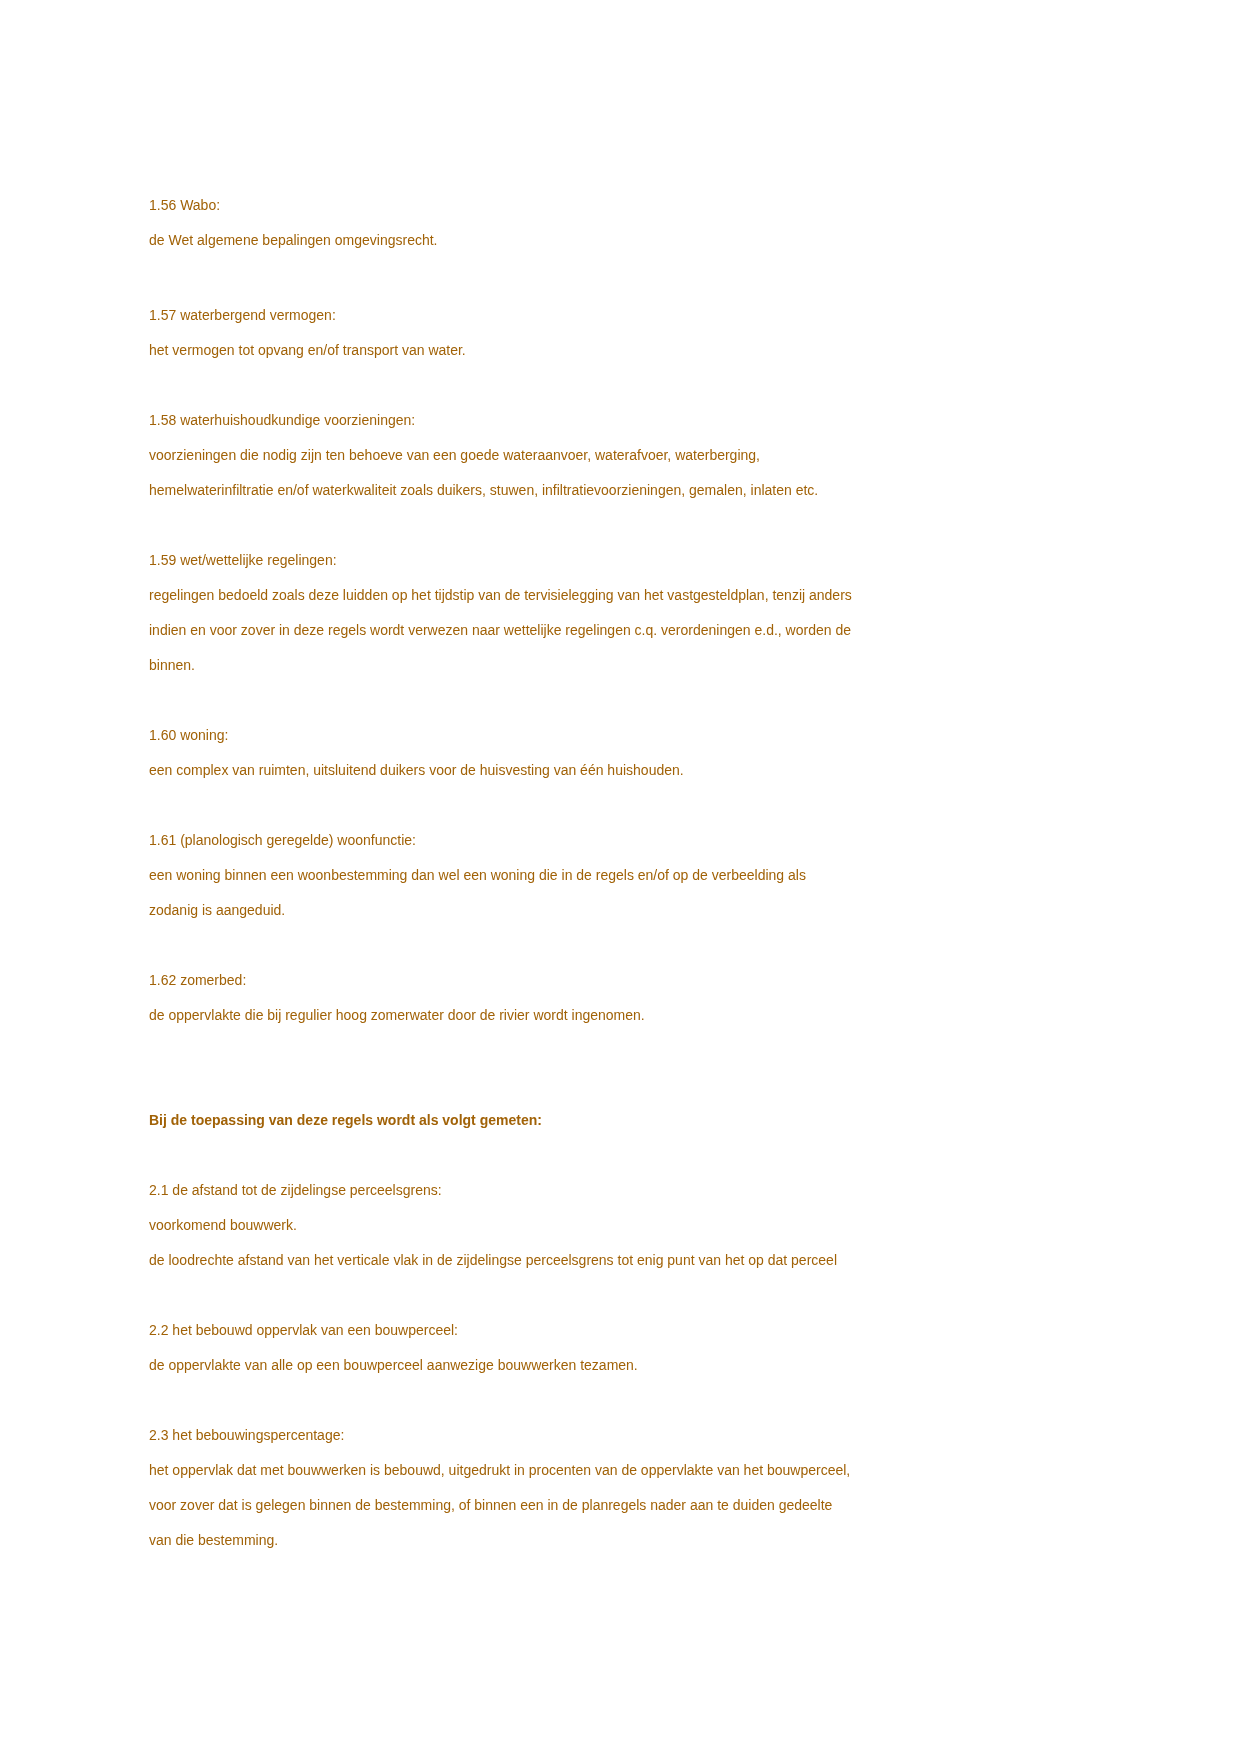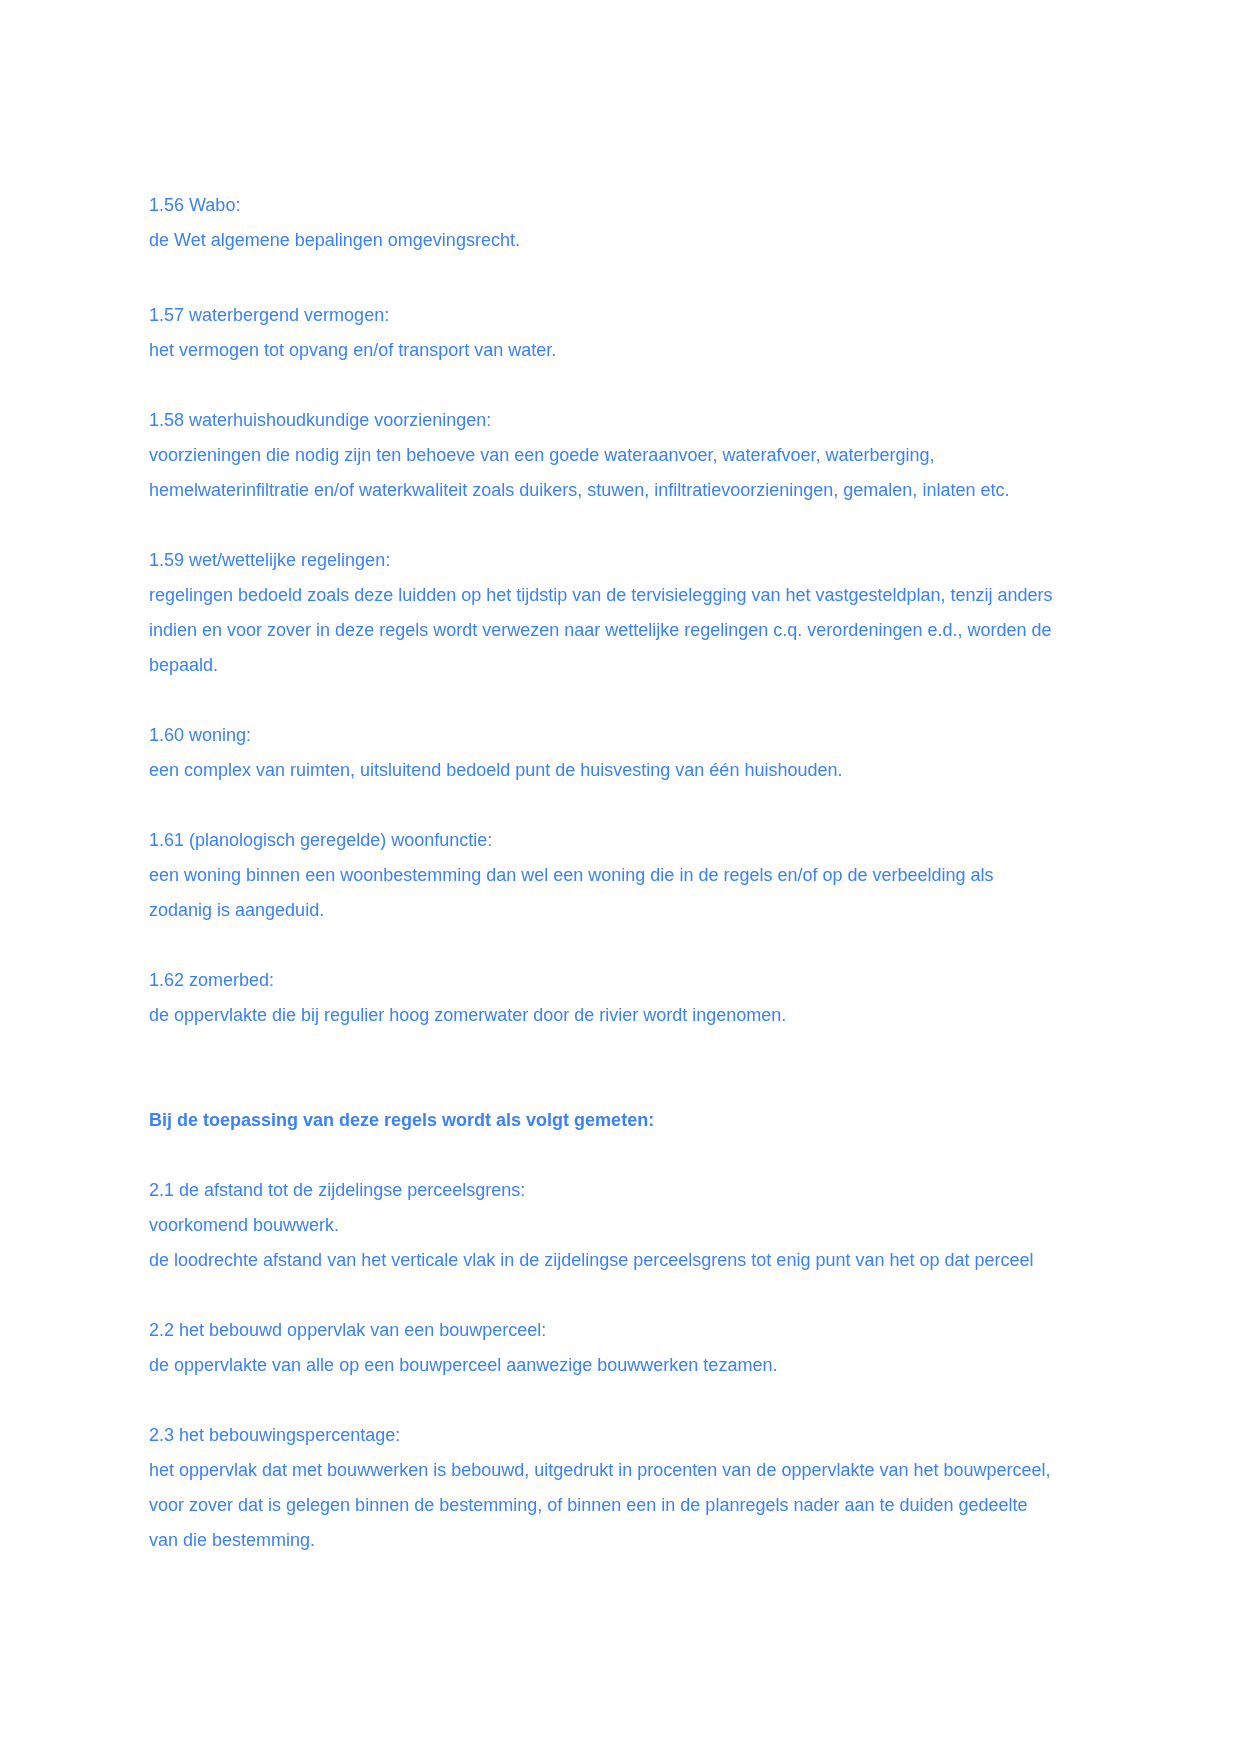--- a/index.html
+++ b/index.html
@@ -11,23 +11,23 @@
     width: 1241px;
     height: 1755px;
     position: relative;
     overflow: hidden;
     font-family: "Liberation Sans", "DejaVu Sans", sans-serif;
   }
   .doc {
     position: absolute;
     left: 149px;
     top: 188px;
-    font-size: 18px;
+    font-size: 14px;
     line-height: 35px;
-    color: #3b82f6;
+    color: #a16207;
     -webkit-font-smoothing: antialiased;
   }
   .line {
     white-space: nowrap;
     height: 35px;
   }
   .block {
     margin-bottom: 35px;
   }
   .block.first {
@@ -57,26 +57,26 @@
   <section class="block">
     <div class="line">1.58 waterhuishoudkundige voorzieningen:</div>
     <div class="line">voorzieningen die nodig zijn ten behoeve van een goede wateraanvoer, waterafvoer, waterberging,</div>
     <div class="line">hemelwaterinfiltratie en/of waterkwaliteit zoals duikers, stuwen, infiltratievoorzieningen, gemalen, inlaten etc.</div>
   </section>
 
   <section class="block">
     <div class="line">1.59 wet/wettelijke regelingen:</div>
     <div class="line">regelingen bedoeld zoals deze luidden op het tijdstip van de tervisielegging van het vastgesteldplan, tenzij anders</div>
     <div class="line">indien en voor zover in deze regels wordt verwezen naar wettelijke regelingen c.q. verordeningen e.d., worden de</div>
-    <div class="line">bepaald.</div>
+    <div class="line">binnen.</div>
   </section>
 
   <section class="block">
     <div class="line">1.60 woning:</div>
-    <div class="line">een complex van ruimten, uitsluitend bedoeld punt de huisvesting van één huishouden.</div>
+    <div class="line">een complex van ruimten, uitsluitend duikers voor de huisvesting van één huishouden.</div>
   </section>
 
   <section class="block">
     <div class="line">1.61 (planologisch geregelde) woonfunctie:</div>
     <div class="line">een woning binnen een woonbestemming dan wel een woning die in de regels en/of op de verbeelding als</div>
     <div class="line">zodanig is aangeduid.</div>
   </section>
 
   <section class="block">
     <div class="line">1.62 zomerbed:</div>

